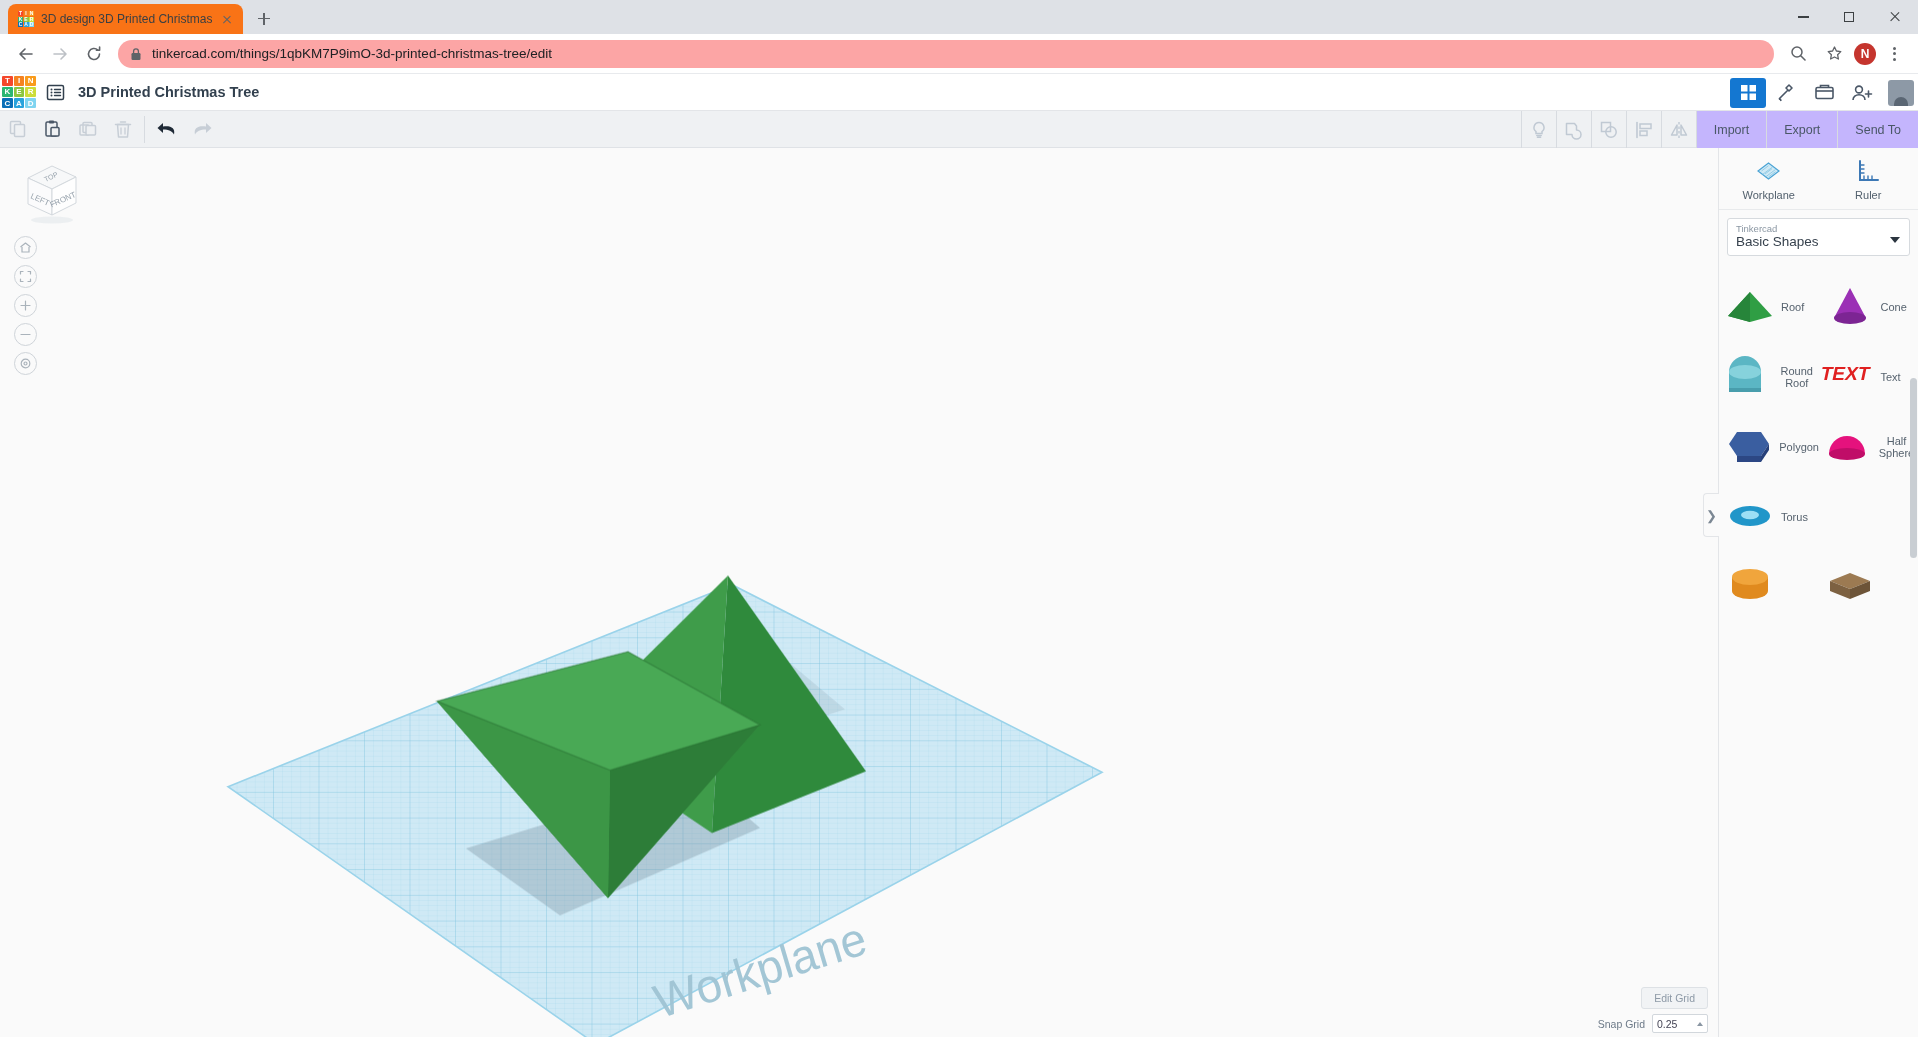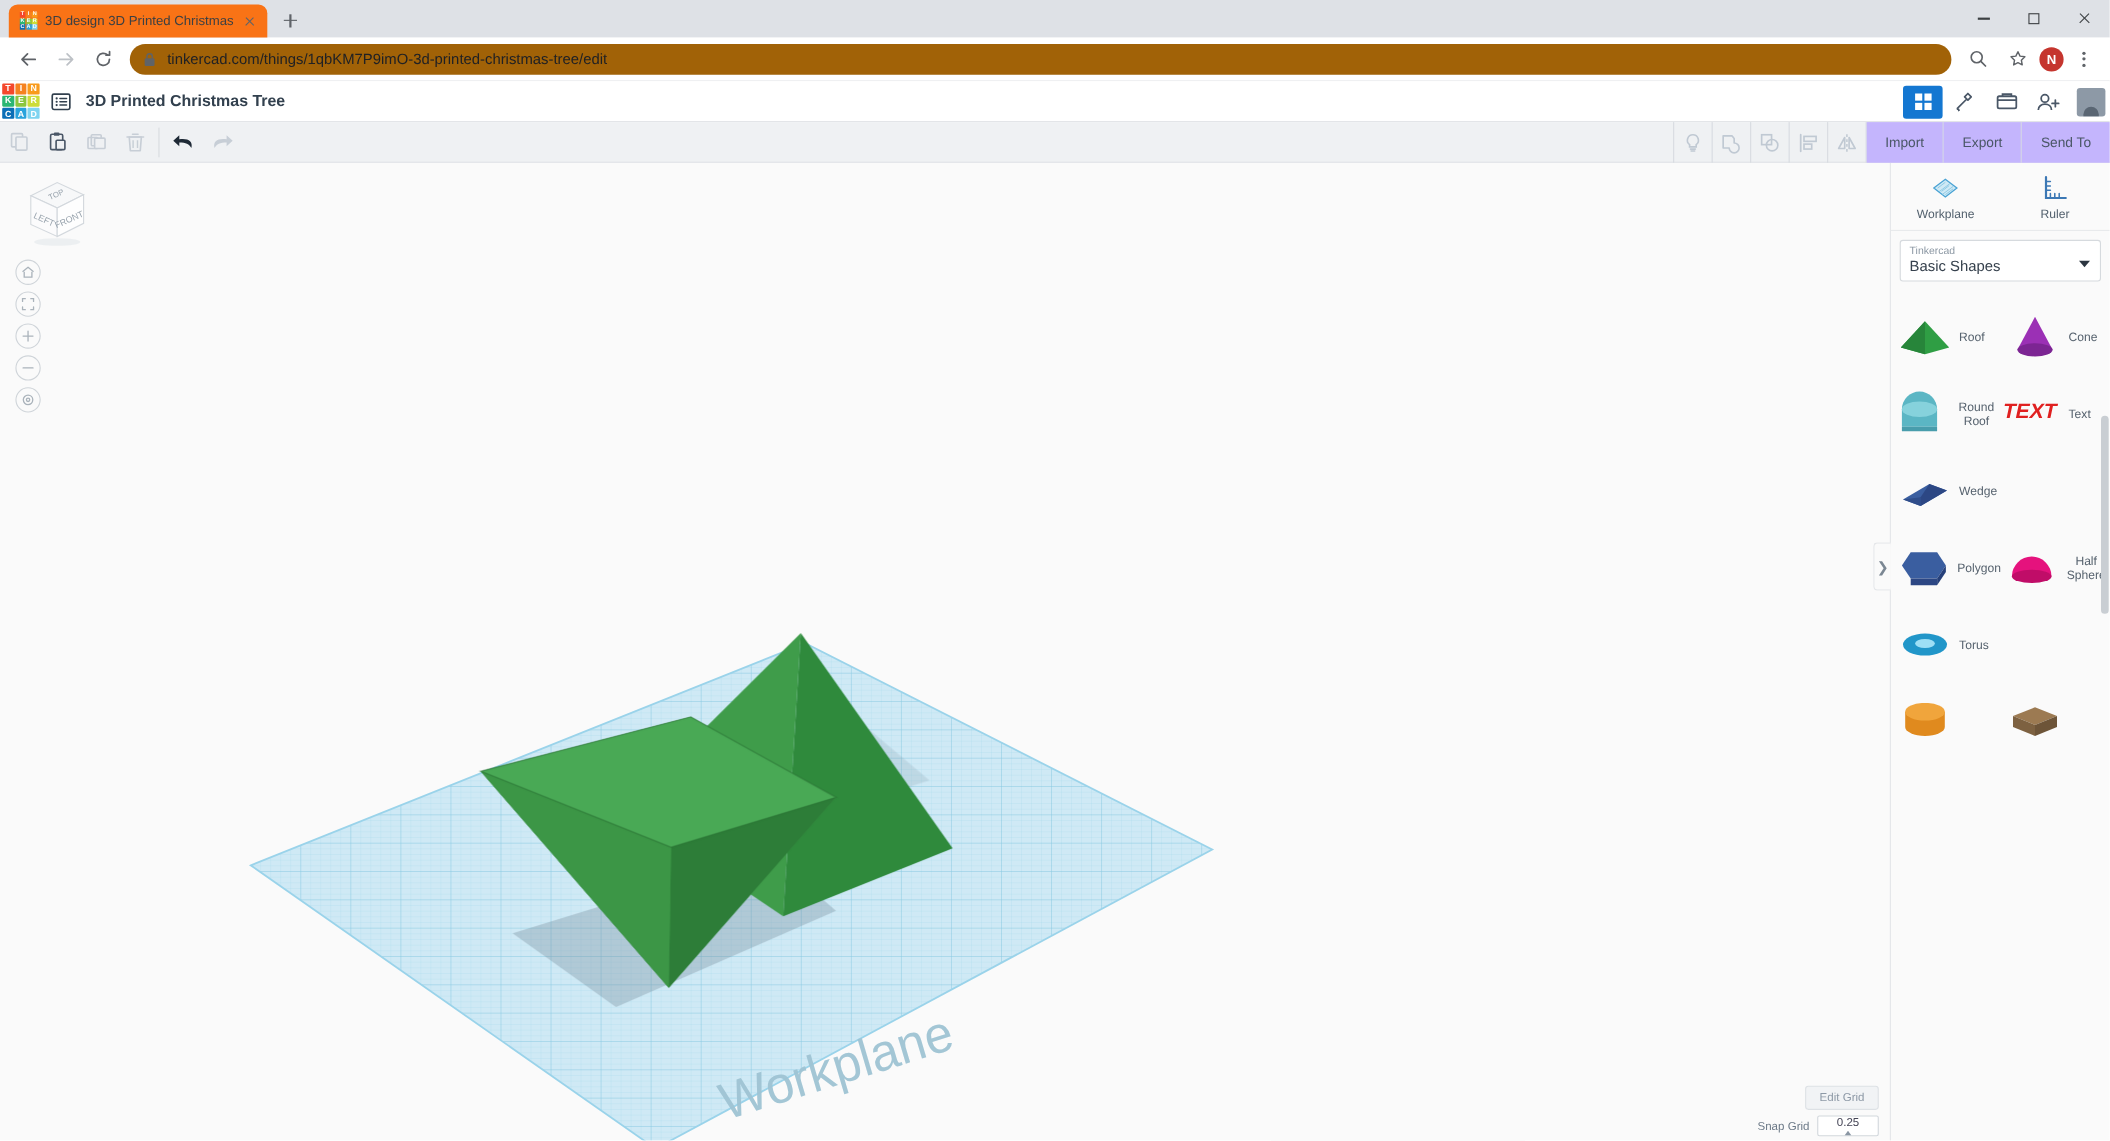--- a/index.html
+++ b/index.html
@@ -27,21 +27,21 @@
   .wc span { display:block; }
   .wc-min { width:11px; height:1.4px; background:#3c4043; }
   .wc-max { width:10px; height:10px; border:1.4px solid #3c4043; }
   .wc-cls { width:12px; height:12px; position:relative; }
   .wc-cls:before,.wc-cls:after { content:""; position:absolute; left:0; top:5.3px; width:12px; height:1.4px; background:#3c4043; }
   .wc-cls:before { transform:rotate(45deg); } .wc-cls:after { transform:rotate(-45deg); }
 
   .omnibar { height:40px; background:#fff; display:flex; align-items:center; padding:0 10px; gap:2px; border-bottom:1px solid #e8eaed; }
   .navbtn { width:32px; height:32px; display:flex; align-items:center; justify-content:center; border-radius:50%; cursor:pointer; }
   .navbtn svg { display:block; }
-  .urlbox { flex:1; height:28px; background:#a16207; border-radius:14px; display:flex; align-items:center;
+  .urlbox { flex:1; height:28px; background:#fca5a5; border-radius:14px; display:flex; align-items:center;
             padding:0 12px; gap:10px; margin:0 6px; }
   .urltext { font-size:13.5px; color:#202124; white-space:nowrap; overflow:hidden; }
   .omni-right { display:flex; align-items:center; gap:4px; }
   .avatar-chip { width:22px; height:22px; border-radius:50%; background:#c5352e; color:#fff; font-size:12px;
                  display:flex; align-items:center; justify-content:center; font-weight:bold; }
   .kebab { width:28px; height:28px; display:flex; flex-direction:column; align-items:center; justify-content:center; gap:2.5px; cursor:pointer; }
   .kebab b { width:3px; height:3px; border-radius:50%; background:#5f6368; display:block; }
 
   
   .app { flex:1; display:flex; flex-direction:column; background:#fff; position:relative; }
@@ -80,21 +80,21 @@
   .navcol { position:absolute; left:14px; top:88px; display:flex; flex-direction:column; gap:6px; }
   .navbtn2 { width:23px; height:23px; border-radius:50%; border:1px solid #cfd4d9; display:flex;
              align-items:center; justify-content:center; background:transparent; cursor:pointer; }
 
   .gridctrl { position:absolute; right:10px; bottom:4px; display:flex; flex-direction:column; align-items:flex-end; gap:5px; }
   .editgrid { font-size:10.5px; color:#8d99a6; background:#f1f3f5; border:1px solid #dde1e5;
               border-radius:3px; padding:4px 12px; cursor:pointer; }
   .snaprow { display:flex; align-items:center; gap:7px; }
   .snaplbl { font-size:10.5px; color:#6d7a88; }
   .snapsel { width:56px; height:19px; border:1px solid #d2d7dc; background:#fff; border-radius:2px;
-             display:flex; align-items:center; justify-content:space-between; padding:0 4px; font-size:10.5px; color:#445; cursor:pointer;flex-direction:column; }
+             display:flex; align-items:center; justify-content:space-between; padding:0 4px; font-size:10.5px; color:#445; cursor:pointer; }
   .caret { width:0; height:0; border-left:3px solid transparent; border-right:3px solid transparent; border-bottom:4px solid #8a96a3; }
 
   
   .rightpanel { width:200px; background:#fafafa; border-left:1px solid #e3e5e8; display:flex; flex-direction:column; position:relative; }
   .panel-top { display:flex; border-bottom:1px solid #e8eaec; }
   .panel-tool { flex:1; padding:10px 0 8px; display:flex; flex-direction:column; align-items:center; gap:6px; cursor:pointer; }
   .panel-tool span { font-size:11px; color:#52606d; }
   .dropdown-wrap { margin:8px 8px 6px; border:1px solid #d6dade; border-radius:3px; background:#fff; padding:4px 8px 6px; cursor:pointer;
                    position:relative; }
   .dd-label { font-size:9.5px; color:#8b97a3; }
@@ -495,30 +495,20 @@
               <span class="thumb">
                 <svg width="56" height="44" viewBox="0 0 56 44">
                     <text x="28" y="28" font-family="Liberation Sans, sans-serif" font-size="19" font-weight="bold" fill="#e02020" text-anchor="middle" transform="skewX(-12)">TEXT</text>
                   </svg>
               </span>
               <span class="slabel">Text</span>
             </div>
           </div>
 
           <div class="srow">
-            <div class="scell">
-              <span class="thumb">
-                <svg width="56" height="44" viewBox="0 0 56 44">
-                    <polygon points="8,32 32,18 48,24 24,38" fill="#3a5ea0"></polygon>
-                    <polygon points="8,32 24,38 24,30" fill="#2f4d8a"></polygon>
-                    <polygon points="32,18 48,24 24,38 24,30" fill="#2c4784"></polygon>
-                  </svg>
-              </span>
-              <span class="slabel">Wedge</span>
-            </div>
           </div>
 
           <div class="srow">
             <div class="scell">
               <span class="thumb">
                 <svg width="56" height="44" viewBox="0 0 56 44">
                     <polygon points="16,10 40,10 48,22 40,34 16,34 8,22" fill="#3a5ea0"></polygon>
                     <polygon points="16,34 40,34 40,40 16,40" fill="#2c4784"></polygon>
                     <polygon points="40,34 48,22 48,28 40,40" fill="#26407a"></polygon>
                   </svg>

